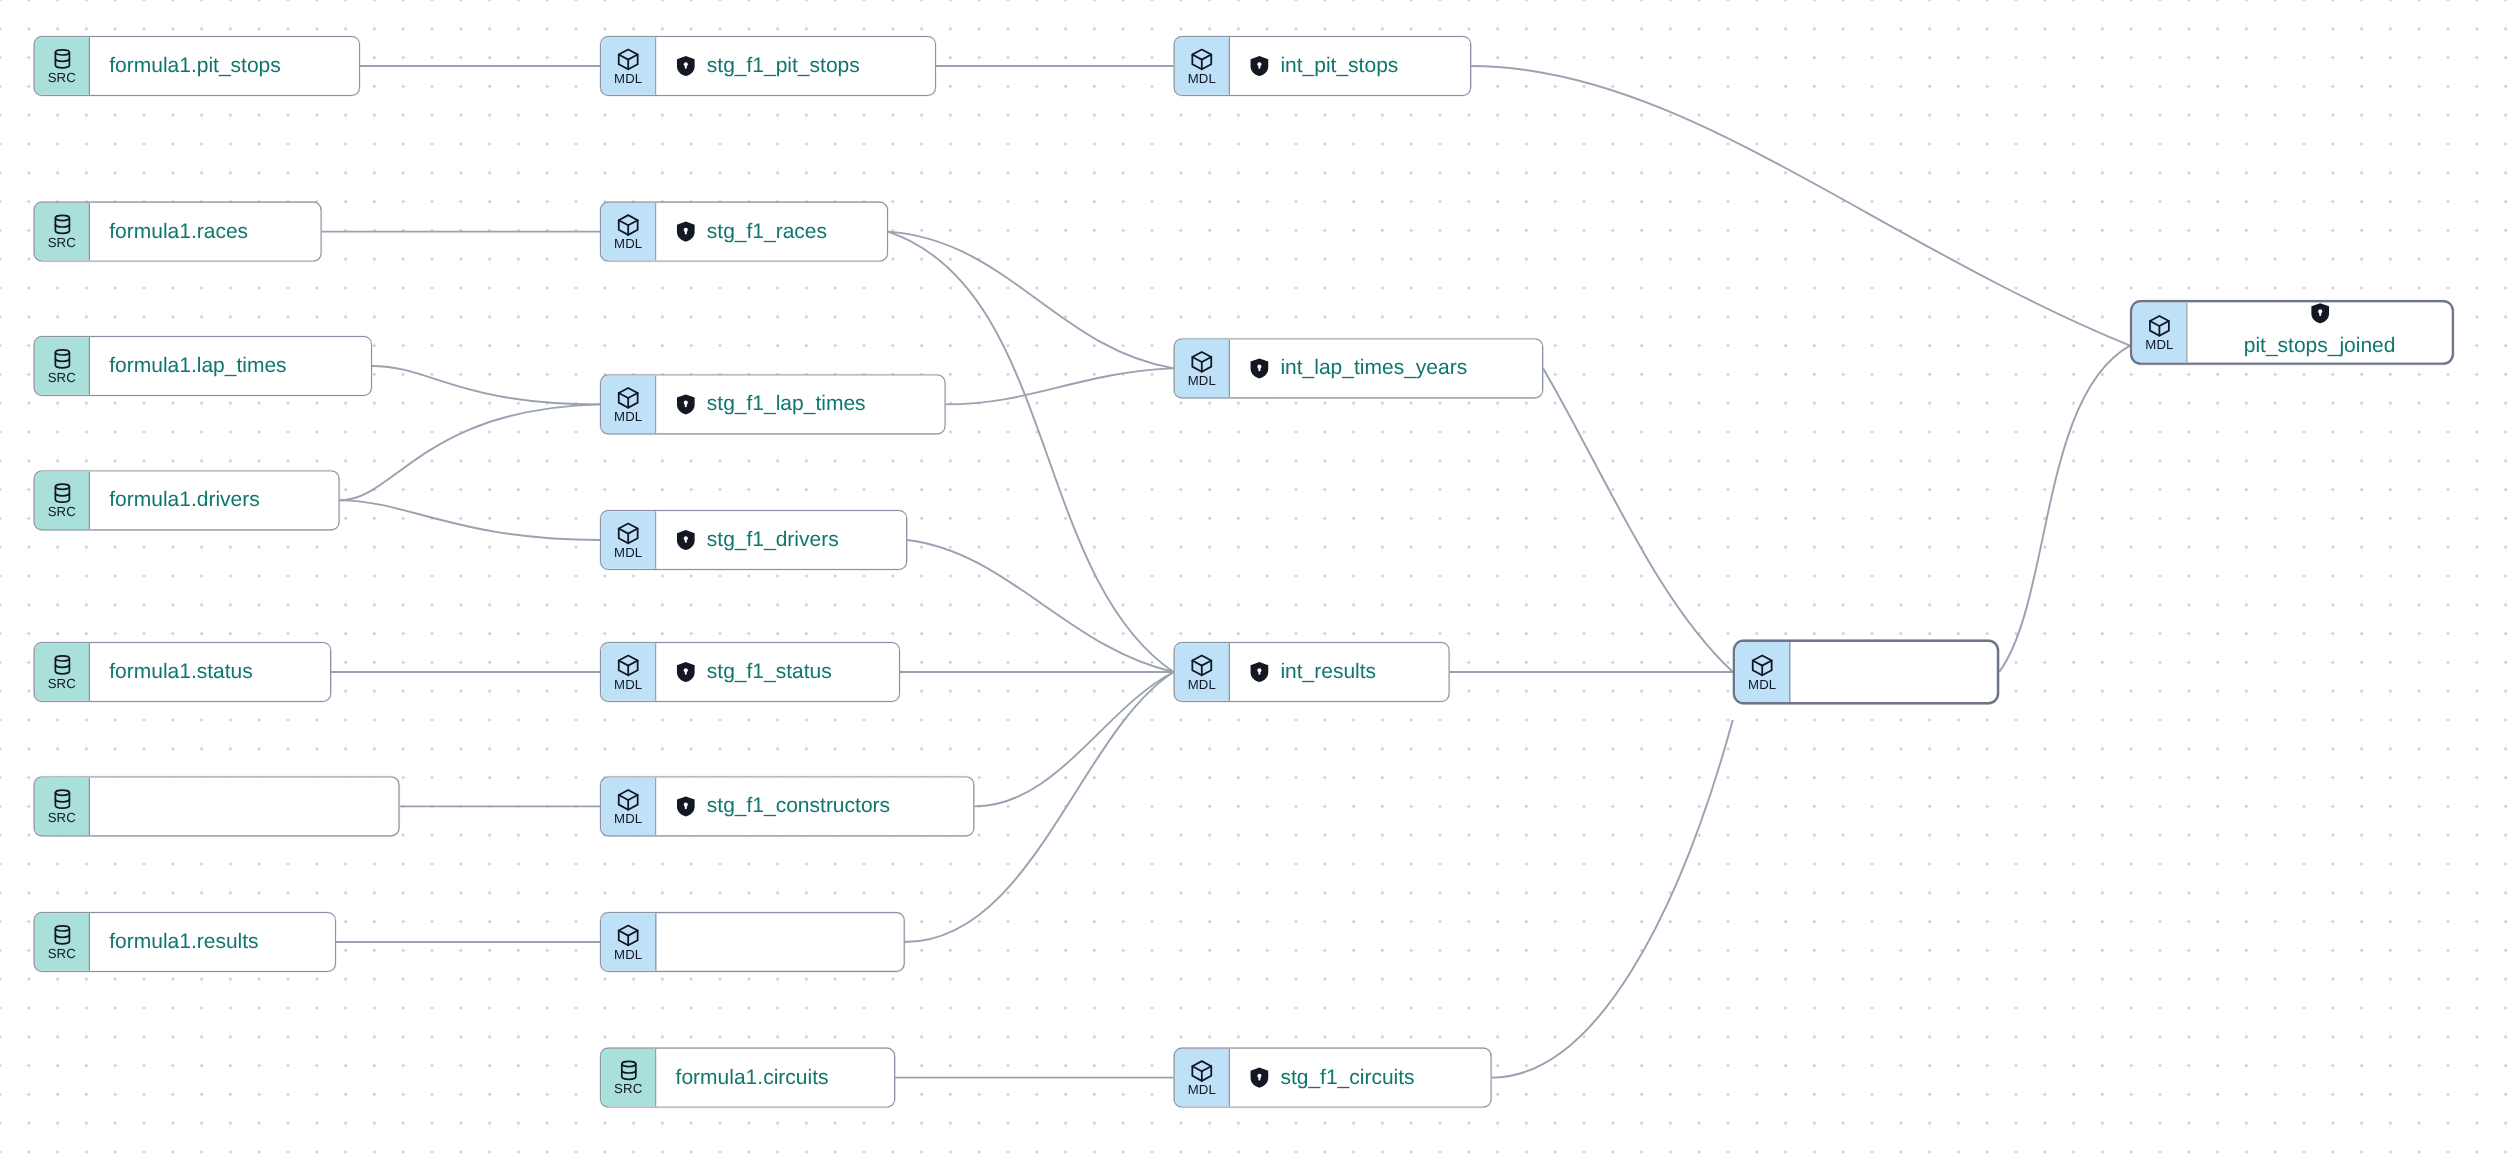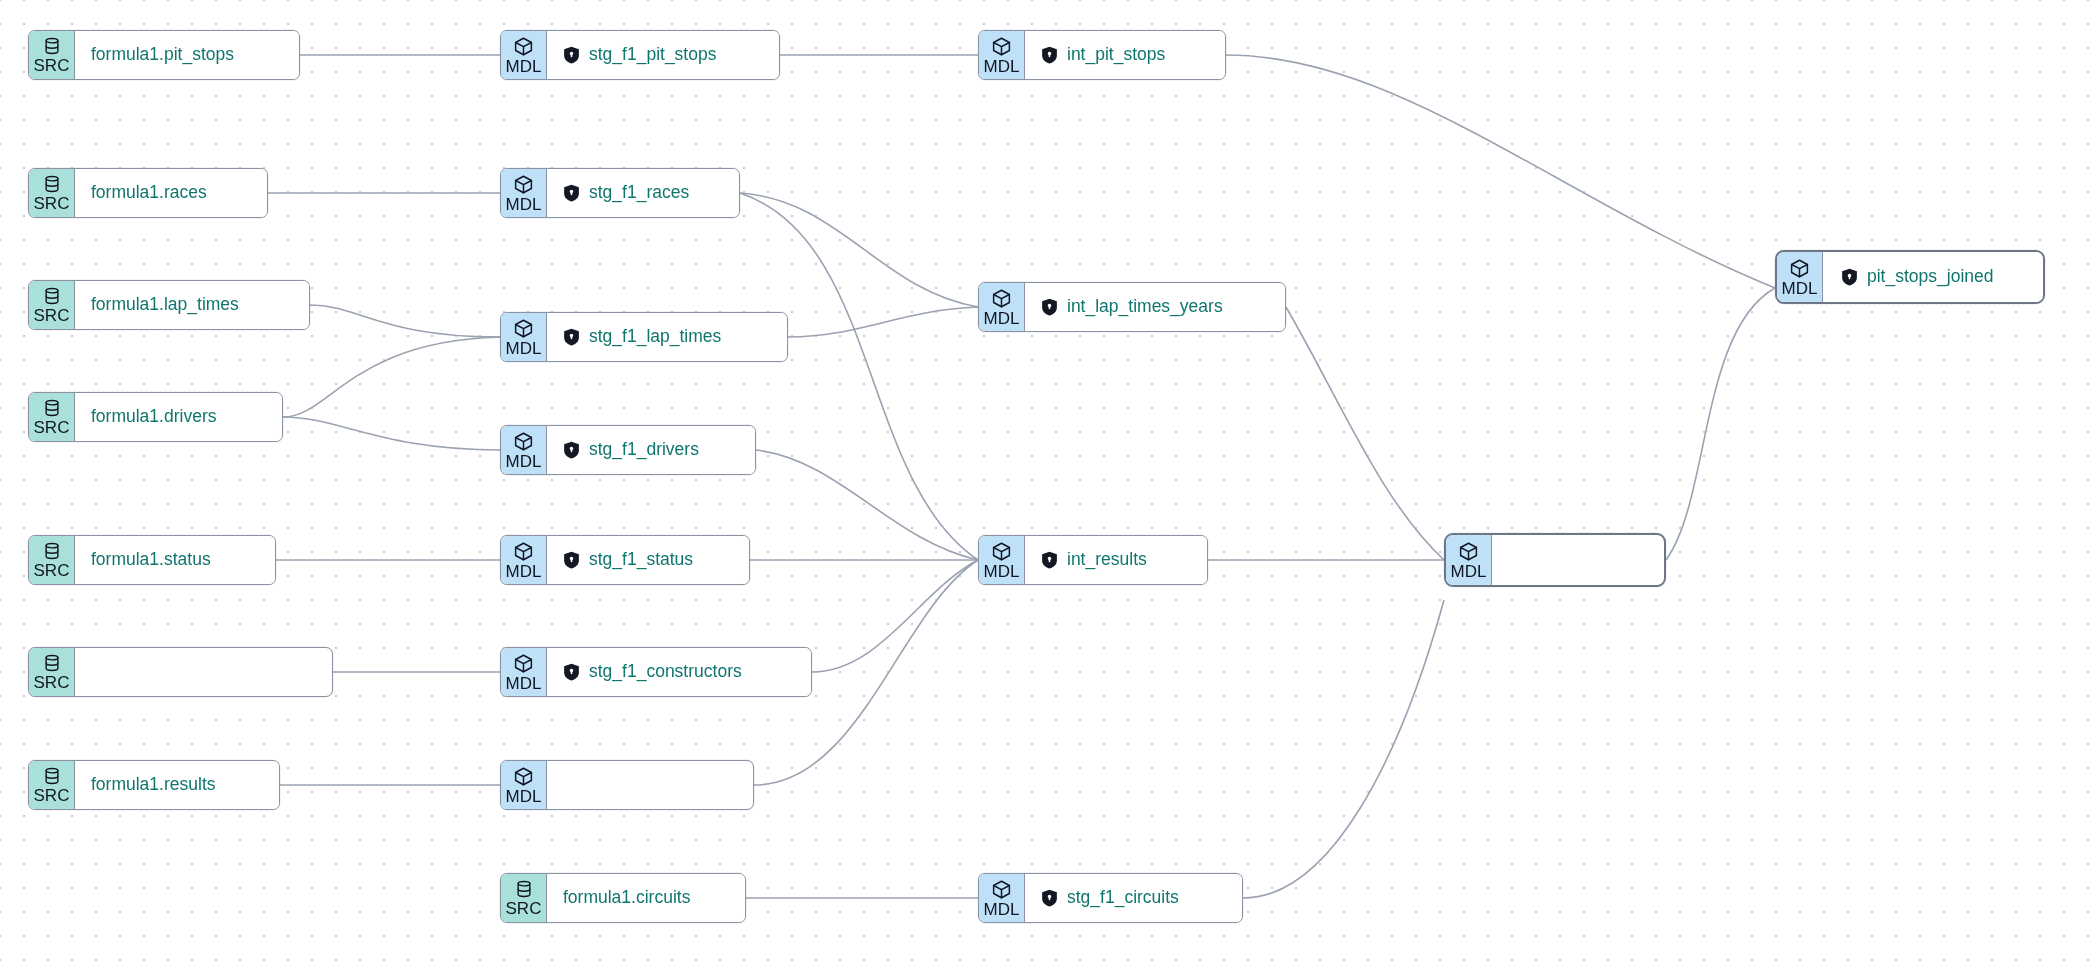--- a/index.html
+++ b/index.html
@@ -70,37 +70,37 @@
   }
   .badge.src { background: #a9e0da; }
   .badge.mdl { background: #bfe1f7; }
 
   .badge .glyph {
     display: block;
     line-height: 0;
     margin-bottom: 1px;
   }
   .badge .kind {
-    font-size: 17px;
+    font-size: 11px;
     line-height: 1;
     color: #121624;
     letter-spacing: 0.1px;
     font-family: "Liberation Sans", sans-serif;
   }
 
   .body {
     flex: 1 1 auto;
     display: flex;
     align-items: center;
     gap: 9px;
     padding: 0 18px 0 16px;
     background: #ffffff;
     white-space: nowrap;
   }
-  .node.selected .body { padding-left: 18px; }
+  .node.selected .body { padding-left: 18px; flex-direction: column; }
 
   .lock {
     flex: 0 0 auto;
     line-height: 0;
     display: block;
   }
 
   .label {
     font-size: 17.5px;
     color: #0f766e;

